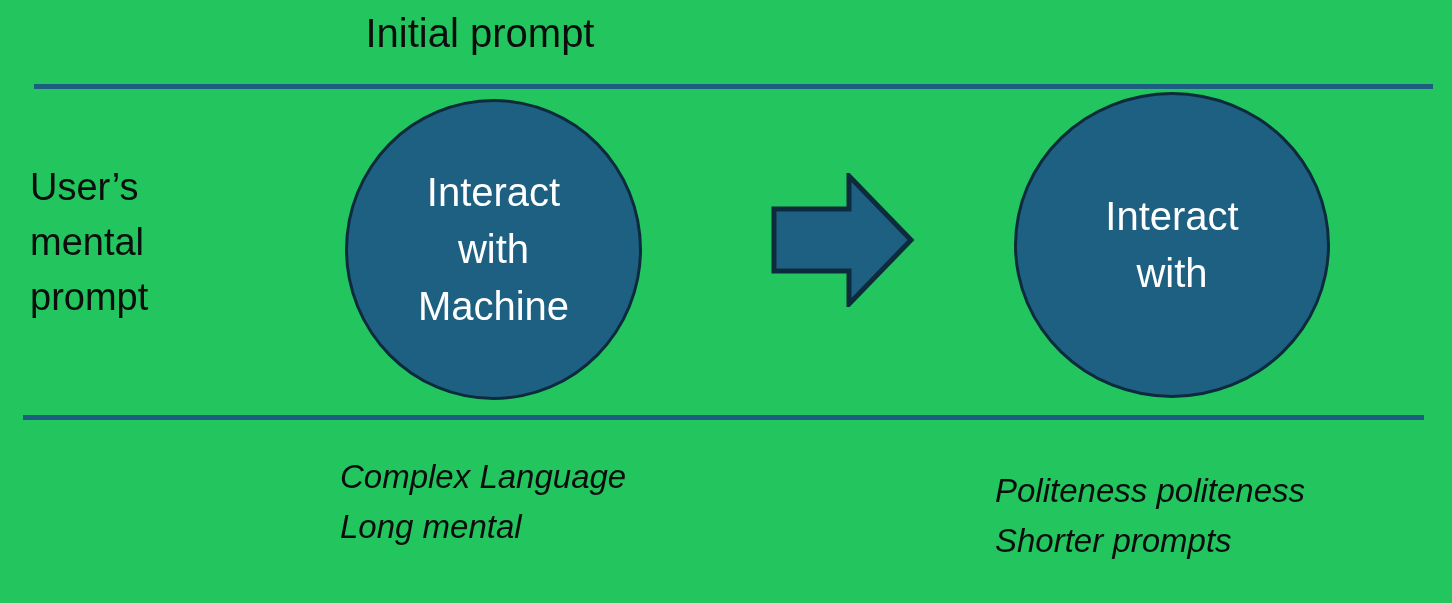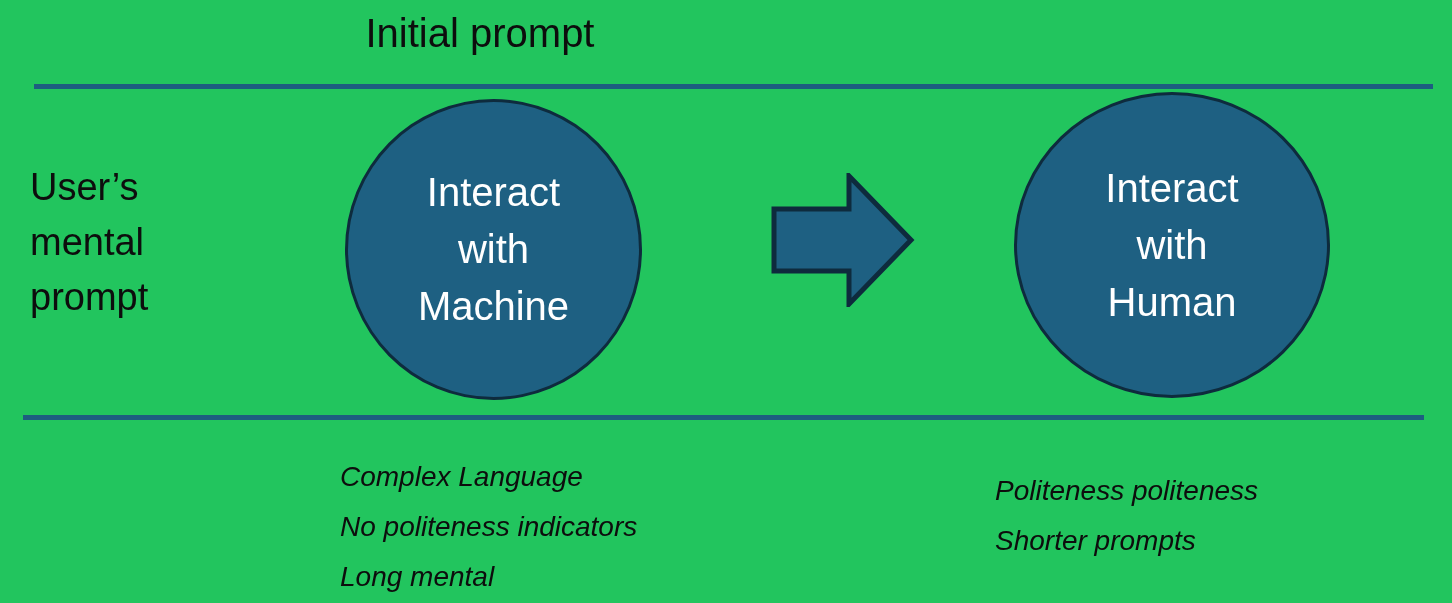--- a/index.html
+++ b/index.html
@@ -59,21 +59,21 @@
   .circle.right{left:1014px;top:92px;width:316px;height:306px;}
   .arrow{
     position:absolute;
     left:771px;
     top:173px;
     width:144px;
     height:134px;
   }
   .evidence-list{
     position:absolute;
-    font-size:28px;
+    font-size:33px;
     line-height:50px;
     font-style:italic;
     color:#0d0d0d;
     white-space:nowrap;
   }
   .evidence-list.left{left:340px;top:452px;}
   .evidence-list.right{left:995px;top:466px;}
 </style>
 </head>
 <body>
@@ -97,29 +97,27 @@
     <div>Machine</div>
   </div>
 
   <svg class="arrow" viewBox="0 0 144 134" xmlns="http://www.w3.org/2000/svg">
     <polygon points="3,36 78,36 78,3 140,67 78,131 78,98 3,98" fill="#1e6082" stroke="#0e2b3d" stroke-width="5" stroke-linejoin="miter"></polygon>
   </svg>
 
   <div class="circle right">
     <div>Interact</div>
     <div>with</div>
-    <div>Human</div>
   </div>
 
   <div class="divider bottom"></div>
 
 
   <div class="evidence-list left">
     <div>Complex Language</div>
-    <div>No politeness indicators</div>
     <div>Long mental</div>
   </div>
 
   <div class="evidence-list right">
     <div>Politeness politeness</div>
     <div>Shorter prompts</div>
   </div>
 
 </div>
 

